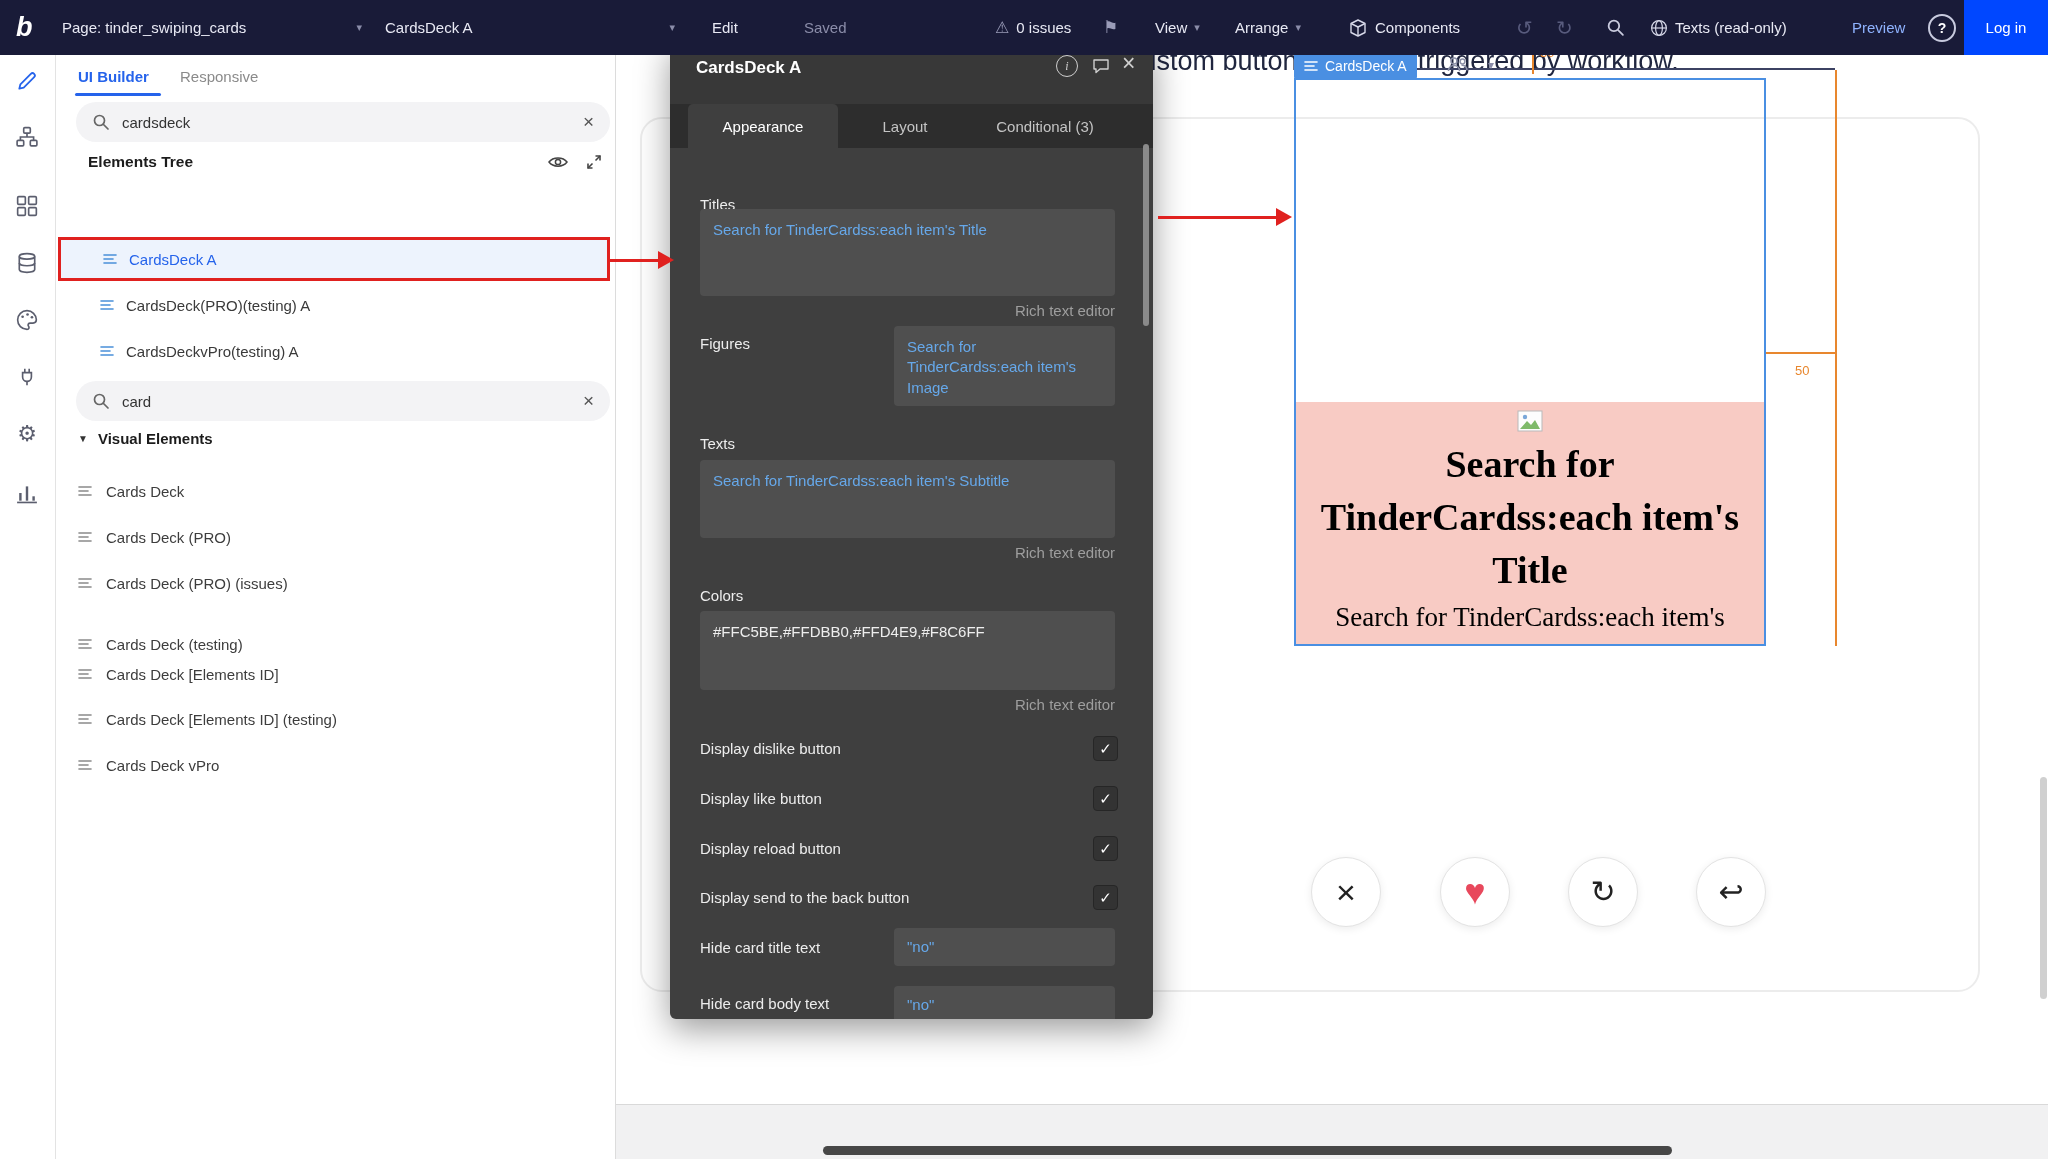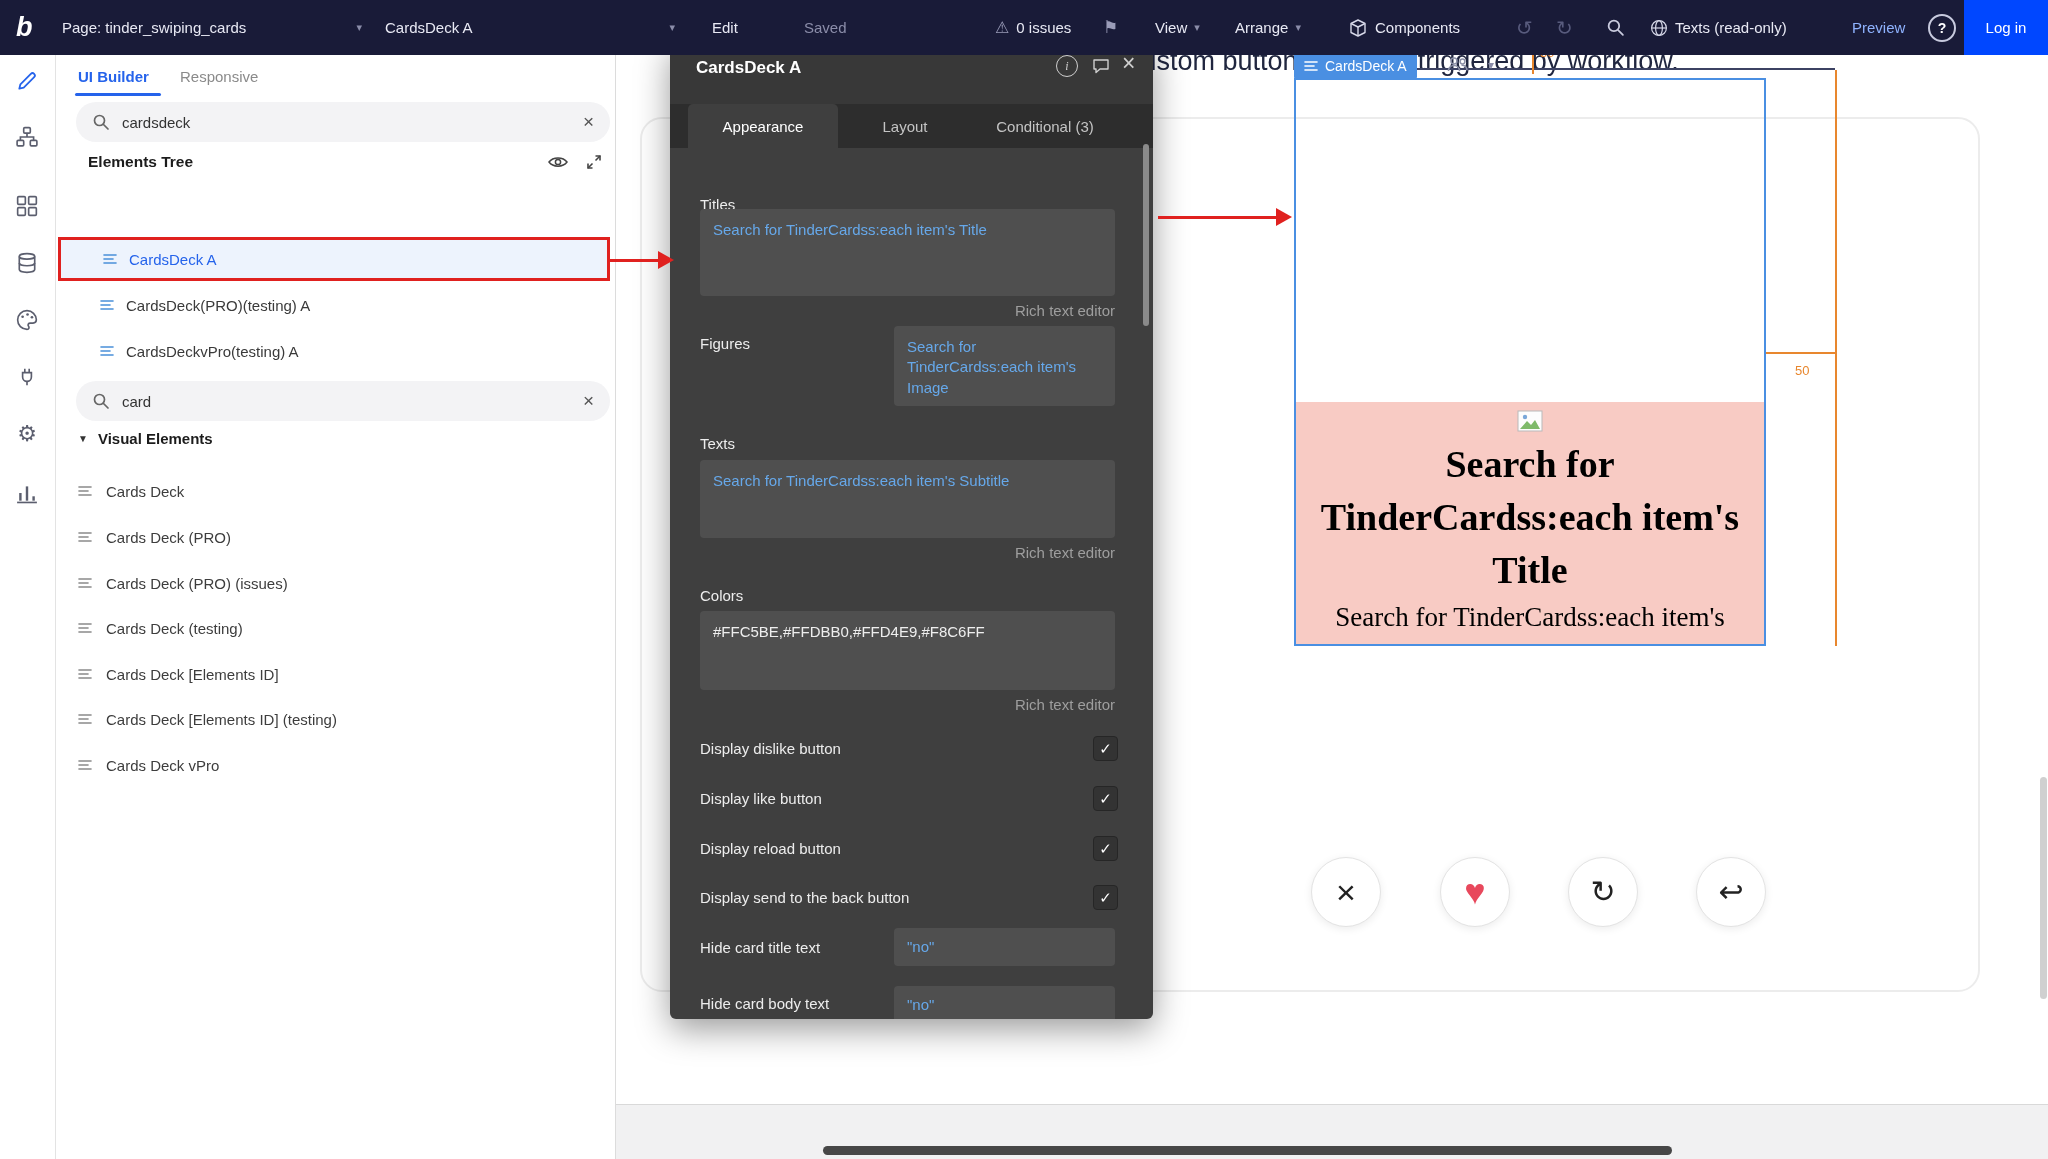--- a/index.html
+++ b/index.html
@@ -318,21 +318,21 @@
           <svg width="14" height="12" viewBox="0 0 14 12">
             <g stroke="currentColor" stroke-width="1.6" stroke-linecap="round">
               <line x1="1" y1="2" x2="13" y2="2"></line>
               <line x1="1" y1="6" x2="10" y2="6"></line>
               <line x1="1" y1="10" x2="13" y2="10"></line>
             </g>
           </svg>
         </span>
       <span>Cards Deck (PRO) (issues)</span>
     </div>
-    <div class="ve-row" style="top:550px;">
+    <div class="ve-row" style="top:566px;">
       <span class="lines-ic">
           <svg width="14" height="12" viewBox="0 0 14 12">
             <g stroke="currentColor" stroke-width="1.6" stroke-linecap="round">
               <line x1="1" y1="2" x2="13" y2="2"></line>
               <line x1="1" y1="6" x2="10" y2="6"></line>
               <line x1="1" y1="10" x2="13" y2="10"></line>
             </g>
           </svg>
         </span>
       <span>Cards Deck (testing)</span>

